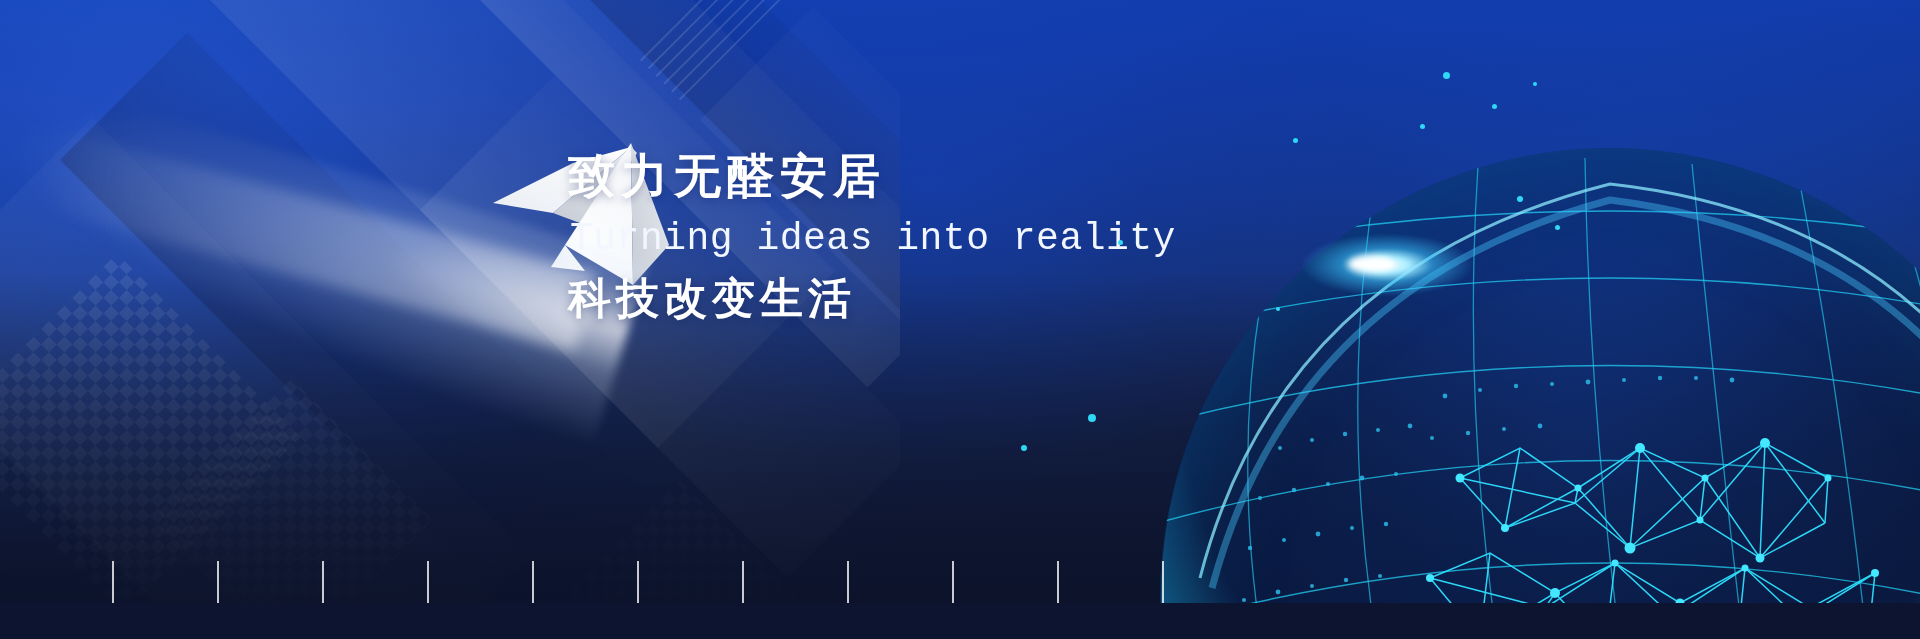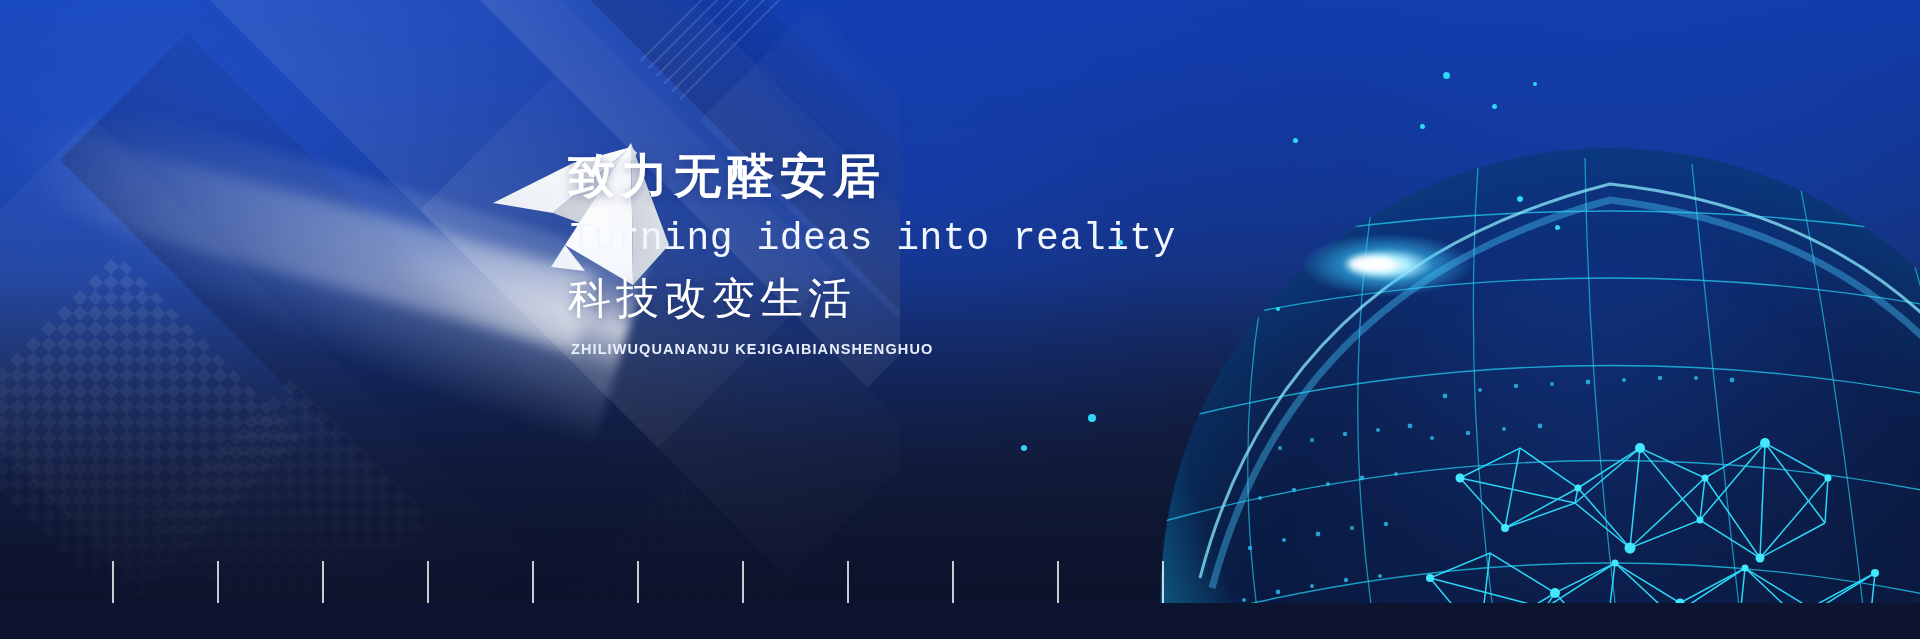--- a/index.html
+++ b/index.html
@@ -51,21 +51,21 @@
     transform:rotate(15deg);
     background:linear-gradient(90deg, rgba(255,255,255,0), rgba(255,255,255,.55));
     filter:blur(7px);opacity:.8;}
 
   
   .copy{position:absolute;left:568px;top:148px;width:720px;}
   .t-cn1{font-size:47px;font-weight:700;color:#ffffff;letter-spacing:6px;line-height:1.18;
     text-shadow:0 2px 10px rgba(0,20,80,.35);margin:0;}
   .t-en{font-size:38px;font-weight:400;color:#f2f6ff;letter-spacing:.5px;margin:14px 0 10px 2px;
     font-family:Liberation Mono, monospace;}
-  .t-cn2{font-size:43px;font-weight:400;color:#ffffff;letter-spacing:5px;margin:0;
+  .t-cn2{font-size:43px;font-weight:700;color:#ffffff;letter-spacing:5px;margin:0;
     text-shadow:0 2px 10px rgba(0,20,80,.35);}
   .t-py{font-size:14.5px;font-weight:600;color:#e8eefc;letter-spacing:1.1px;margin:13px 0 0 3px;}
 
   
   .globe{position:absolute;right:-140px;top:148px;width:900px;height:900px;}
   .globeSvg{position:absolute;left:0;top:0;}
   .globeHalo{position:absolute;left:0;top:0;width:900px;height:900px;border-radius:50%;
     box-shadow:inset 0 0 120px rgba(8,140,220,.30);
     background:radial-gradient(circle at 46% 34%, rgba(10,60,160,.35), rgba(8,24,62,.75) 62%, rgba(8,22,56,.9) 100%);}
   .flare{position:absolute;left:142px;top:86px;width:170px;height:62px;
@@ -144,21 +144,20 @@
       <polygon points="176,48 178,190 214,150" fill="url(#pg2)"></polygon>
 
       <polygon points="110,150 96,172 130,176" fill="url(#pg1)"></polygon>
     </svg>
   </div>
 
   <div class="copy">
     <h1 class="t-cn1">致力无醛安居</h1>
     <div class="t-en">Turning ideas into reality</div>
     <div class="t-cn2">科技改变生活</div>
-    <div class="t-py">ZHILIWUQUANANJU KEJIGAIBIANSHENGHUO</div>
   </div>
 
   <div class="globe">
     <div class="globeHalo"></div>
 
     <svg class="globeSvg" width="900" height="900" viewBox="0 0 900 900">
       <defs>
         <clipPath id="sph">
             <circle cx="450" cy="450" r="450"></circle>
           </clipPath>

